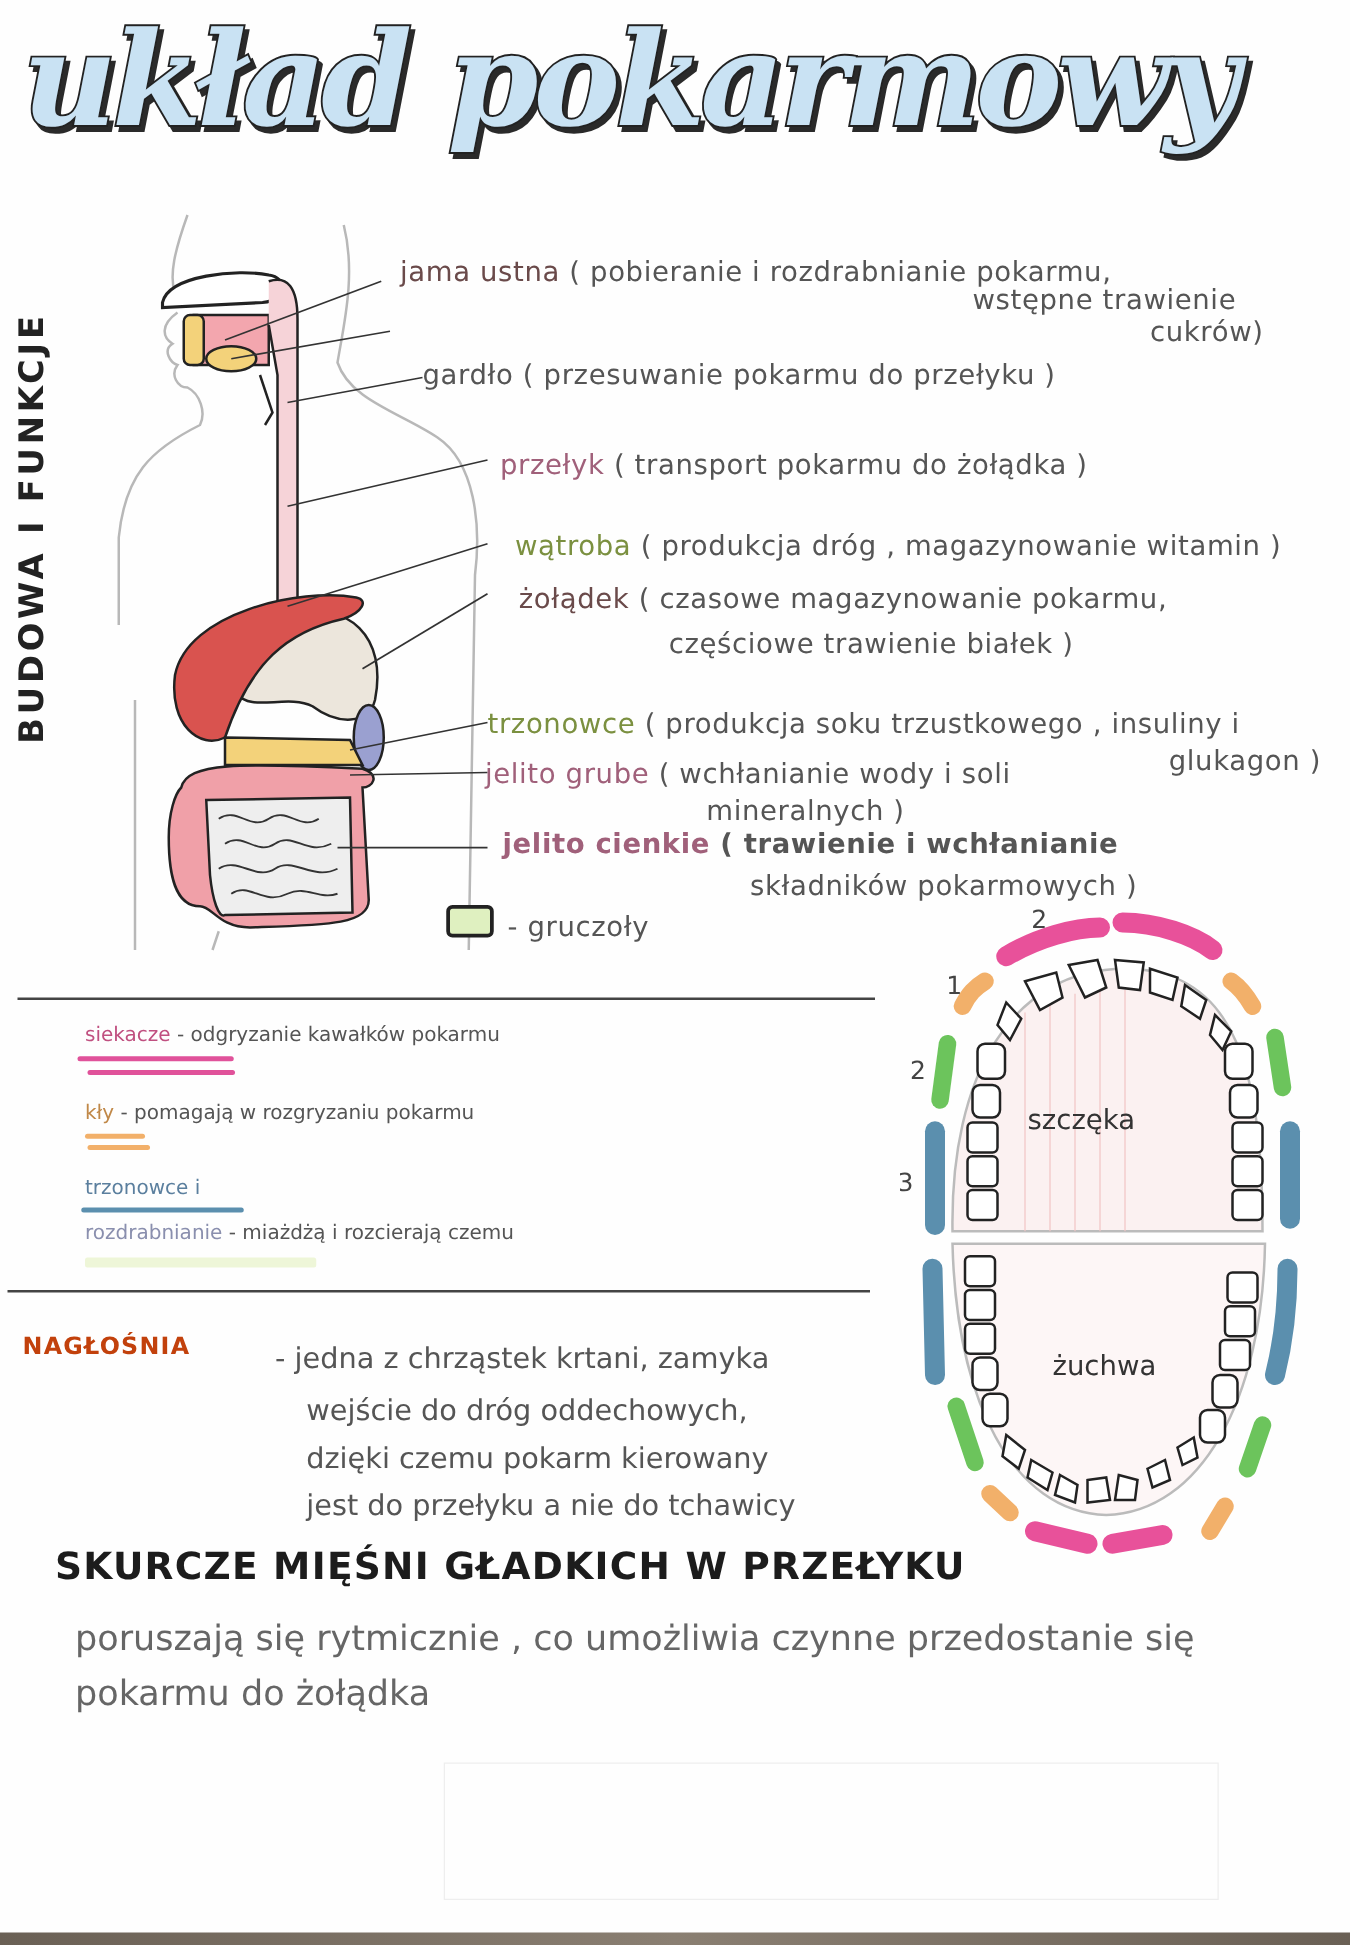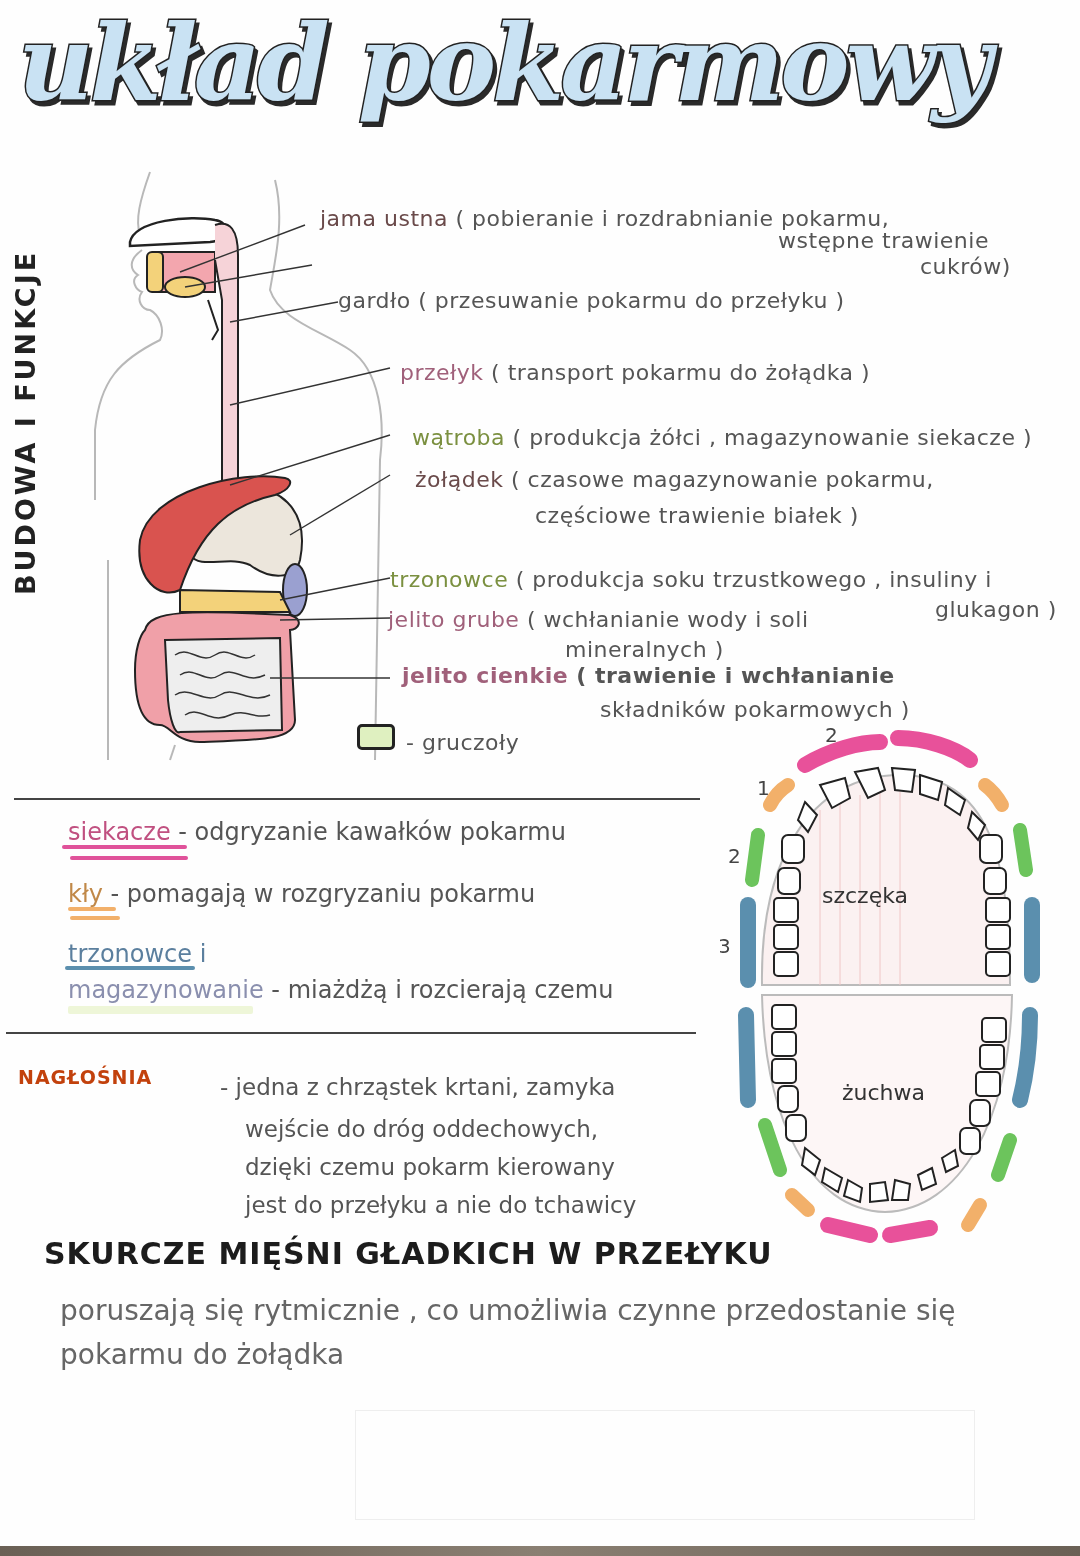--- a/index.html
+++ b/index.html
@@ -25,21 +25,21 @@
   .body-diagram { position: absolute; left: 80px; top: 160px; width: 330px; height: 620px; }
 
   
   .hw { position: absolute; font-family: "DejaVu Sans", sans-serif; font-size: 22px; color: #555; white-space: nowrap; letter-spacing: 0.5px; }
   .hw .name-pink { color: #a0607a; }
   .hw .name-green { color: #7b9040; }
   .hw .name-dark { color: #6a4a4a; }
 
   .divider { position: absolute; height: 2px; background: #444; }
 
-  .teeth-line { position: absolute; font-size: 24px; color: #555; white-space: nowrap; }
+  .teeth-line { position: absolute; font-size: 16px; color: #555; white-space: nowrap; }
   .underline { position: absolute; height: 4px; border-radius: 2px; }
 
   .nag-head { position: absolute; left: 18px; top: 1066px; font-weight: bold; font-size: 19px; color: #c2410c; letter-spacing: 1px; }
   .nag-text { position: absolute; left: 245px; font-size: 23px; color: #555; white-space: nowrap; }
 
   .skurcze-head { position: absolute; left: 32px; top: 1236px; font-weight: bold; font-size: 30px; color: #1c1c1c; letter-spacing: 1px; white-space: nowrap; margin-left: 12px; }
   .skurcze-text { position: absolute; left: 60px; font-size: 28px; color: #666; white-space: nowrap; }
 
   .teeth-diagram { position: absolute; left: 720px; top: 720px; width: 360px; height: 540px; }
 
@@ -137,21 +137,21 @@
     <span>( przesuwanie pokarmu do przełyku )</span>
   </div>
 
   <div class="hw" style="left:400px; top:360px;">
     <span class="name-pink">przełyk</span>
     <span>( transport pokarmu do żołądka )</span>
   </div>
 
   <div class="hw" style="left:412px; top:425px;">
     <span class="name-green">wątroba</span>
-    <span>( produkcja żółci , magazynowanie siekacze )</span>
+    <span>( produkcja dróg , magazynowanie witamin )</span>
   </div>
 
   <div class="hw" style="left:415px; top:467px;">
     <span class="name-dark">żołądek</span>
     <span>( czasowe magazynowanie pokarmu,</span>
   </div>
   <div class="hw" style="left:535px; top:503px;">częściowe trawienie białek )</div>
 
   <div class="hw" style="left:390px; top:567px;">
     <span class="name-green">trzonowce</span>
@@ -189,21 +189,21 @@
   </div>
   <div class="underline" style="left:68px; top:907px; width:48px; background:#f2b06a;"></div>
   <div class="underline" style="left:70px; top:916px; width:50px; background:#f2b06a;"></div>
 
   <div class="teeth-line" style="left:68px; top:940px;">
     <span style="color:#5b7f9e">trzonowce i</span>
   </div>
   <div class="underline" style="left:65px; top:966px; width:130px; background:#5b8fae;"></div>
 
   <div class="teeth-line" style="left:68px; top:976px;">
-    <span style="color:#8a8fae">magazynowanie</span>
+    <span style="color:#8a8fae">rozdrabnianie</span>
     <span>- miażdżą i rozcierają czemu</span>
   </div>
   <div class="underline" style="left:68px; top:1006px; width:185px; height:8px; background:#eef6d8;"></div>
 
   <div class="divider" style="left:6px; top:1032px; width:690px;"></div>
 
   <div class="teeth-diagram">
     <svg viewBox="0 0 360 540" width="360" height="540" xmlns="http://www.w3.org/2000/svg">
 
       <path d="M42 265 C40 140, 90 55, 180 55 C270 55, 290 140, 290 265 Z" fill="#fbf1f1" stroke="#bbb" stroke-width="2"></path>

